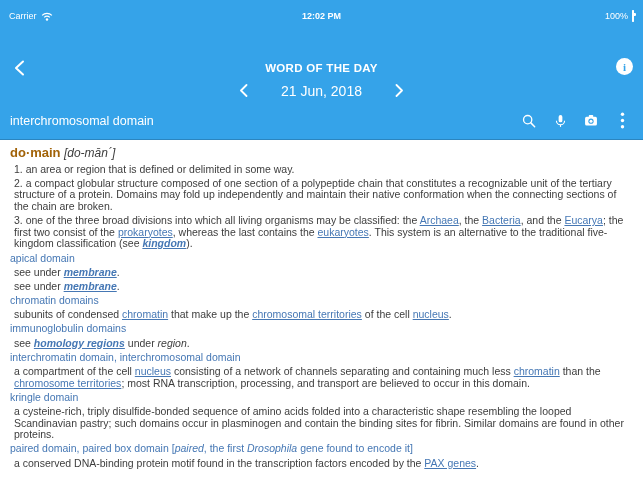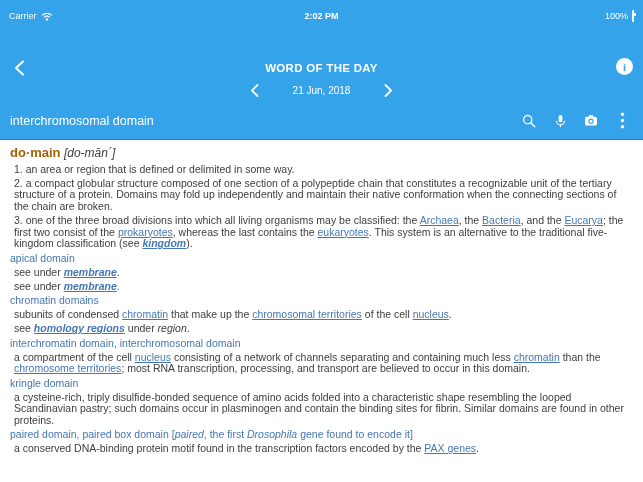--- a/index.html
+++ b/index.html
@@ -18,21 +18,21 @@
   .battery { width:15px; height:7px; border:1px solid #fff; border-radius:2px; position:relative; background:#fff; }
   .battery:after { content:""; position:absolute; right:-3px; top:1.5px; width:2px; height:3px; background:#fff; border-radius:0 1px 1px 0; }
 
   .header-top { height:23px; position:relative; display:flex; align-items:center; justify-content:center;margin-top:24px; }
   .header-title { font-size:11.5px; font-weight:bold; letter-spacing:.3px; }
   .back-btn { position:absolute; left:8px; top:1px; width:22px; height:22px; display:flex; align-items:center; justify-content:center; cursor:pointer; }
   .info-btn { position:absolute; right:10px; top:2px; width:17px; height:17px; background:#fff; color:#35a3e9;
               border-radius:50%; font-size:11px; font-weight:bold; font-family:"Liberation Serif", serif;
               display:flex; align-items:center; justify-content:center; cursor:pointer; }
   .date-row { height:23px; display:flex; align-items:center; justify-content:center; gap:30px; }
-  .date-text { font-size:10px; }
+  .date-text { font-size:14px; }
   .chev { width:16px; height:16px; display:flex; align-items:center; justify-content:center; cursor:pointer; }
 
   .searchbar { height:37px; display:flex; align-items:center; padding:0 10px;gap:28px; }
   .search-query { flex:1; font-size:12.5px; color:#fff; }
   .toolbar-icons { display:flex; align-items:center; gap:9px; }
   .tool-btn { width:22px; height:22px; display:flex; align-items:center; justify-content:center; cursor:pointer; }
 
   
   .content { flex:1; background:#fff; padding:7px 10px 0 10px; color:#3d3d3d;
              font-size:10.5px; line-height:11.6px; overflow:hidden; }
@@ -59,21 +59,21 @@
       <div class="sb-left">
         <span>Carrier</span>
         <span class="wifi-icon">
           <svg width="12" height="9" viewBox="0 0 16 12">
             <path d="M1.5 4.5a9.5 9.5 0 0 1 13 0" stroke="#fff" fill="none" stroke-width="1.6"></path>
             <path d="M4.2 7.2a5.8 5.8 0 0 1 7.6 0" stroke="#fff" fill="none" stroke-width="1.6"></path>
             <circle cx="8" cy="10" r="1.6" fill="#fff"></circle>
           </svg>
         </span>
       </div>
-      <span class="sb-time">2:02 PM</span>
+      <span class="sb-time">12:02 PM</span>
       <div class="sb-right">
         <span>100%</span>
         <span class="battery-wrap"><span class="battery"></span></span>
       </div>
     </div>
 
     <div class="header-top">
       <span class="back-btn">
         <svg width="11" height="16" viewBox="0 0 11 16">
             <polyline points="9,1.5 2,8 9,14.5" fill="none" stroke="#fff" stroke-width="2" stroke-linecap="round" stroke-linejoin="round"></polyline>
@@ -135,20 +135,21 @@
   <div class="content">
       <div class="block headword"><span class="seg-headword">do·main</span><span class="seg-pron"> [do-mān´]</span></div>
       <div class="block def"><span class="seg-plain">1. an area or region that is defined or delimited in some way.</span></div>
       <div class="block def"><span class="seg-plain">2. a compact globular structure composed of one section of a polypeptide chain that constitutes a recognizable unit of the tertiary structure of a protein. Domains may fold up independently and maintain their native conformation when the connecting sections of the chain are broken.</span></div>
       <div class="block def"><span class="seg-plain">3. one of the three broad divisions into which all living organisms may be classified: the </span><span class="seg-link">Archaea</span><span class="seg-plain">, the </span><span class="seg-link">Bacteria</span><span class="seg-plain">, and the </span><span class="seg-link">Eucarya</span><span class="seg-plain">; the first two consist of the </span><span class="seg-link">prokaryotes</span><span class="seg-plain">, whereas the last contains the </span><span class="seg-link">eukaryotes</span><span class="seg-plain">. This system is an alternative to the traditional five-kingdom classification (see </span><span class="seg-ilink">kingdom</span><span class="seg-plain">).</span></div>
       <div class="block heading"><span class="seg-heading">apical domain</span></div>
       <div class="block def"><span class="seg-plain">see under </span><span class="seg-ilink">membrane</span><span class="seg-plain">.</span></div>
       <div class="block def"><span class="seg-plain">see under </span><span class="seg-ilink">membrane</span><span class="seg-plain">.</span></div>
       <div class="block heading"><span class="seg-heading">chromatin domains</span></div>
       <div class="block def"><span class="seg-plain">subunits of condensed </span><span class="seg-link">chromatin</span><span class="seg-plain"> that make up the </span><span class="seg-link">chromosomal territories</span><span class="seg-plain"> of the cell </span><span class="seg-link">nucleus</span><span class="seg-plain">.</span></div>
+      <div class="block heading"><span class="seg-heading">immunoglobulin domains</span></div>
       <div class="block def"><span class="seg-plain">see </span><span class="seg-ilink">homology regions</span><span class="seg-plain"> under </span><span class="seg-italic">region</span><span class="seg-plain">.</span></div>
       <div class="block heading"><span class="seg-heading">interchromatin domain, interchromosomal domain</span></div>
       <div class="block def"><span class="seg-plain">a compartment of the cell </span><span class="seg-link">nucleus</span><span class="seg-plain"> consisting of a network of channels separating and containing much less </span><span class="seg-link">chromatin</span><span class="seg-plain"> than the </span><span class="seg-link">chromosome territories</span><span class="seg-plain">; most RNA transcription, processing, and transport are believed to occur in this domain.</span></div>
       <div class="block heading"><span class="seg-heading">kringle domain</span></div>
       <div class="block def"><span class="seg-plain">a cysteine-rich, triply disulfide-bonded sequence of amino acids folded into a characteristic shape resembling the looped Scandinavian pastry; such domains occur in plasminogen and contain the binding sites for fibrin. Similar domains are found in other proteins.</span></div>
       <div class="block heading"><span class="seg-heading">paired domain, paired box domain</span><span class="seg-plain"> [</span><span class="seg-italic">paired</span><span class="seg-plain">, the first </span><span class="seg-italic">Drosophila</span><span class="seg-plain"> gene found to encode it]</span></div>
       <div class="block def"><span class="seg-plain">a conserved DNA-binding protein motif found in the transcription factors encoded by the </span><span class="seg-link">PAX genes</span><span class="seg-plain">.</span></div>
     </div>
 
 </div>

